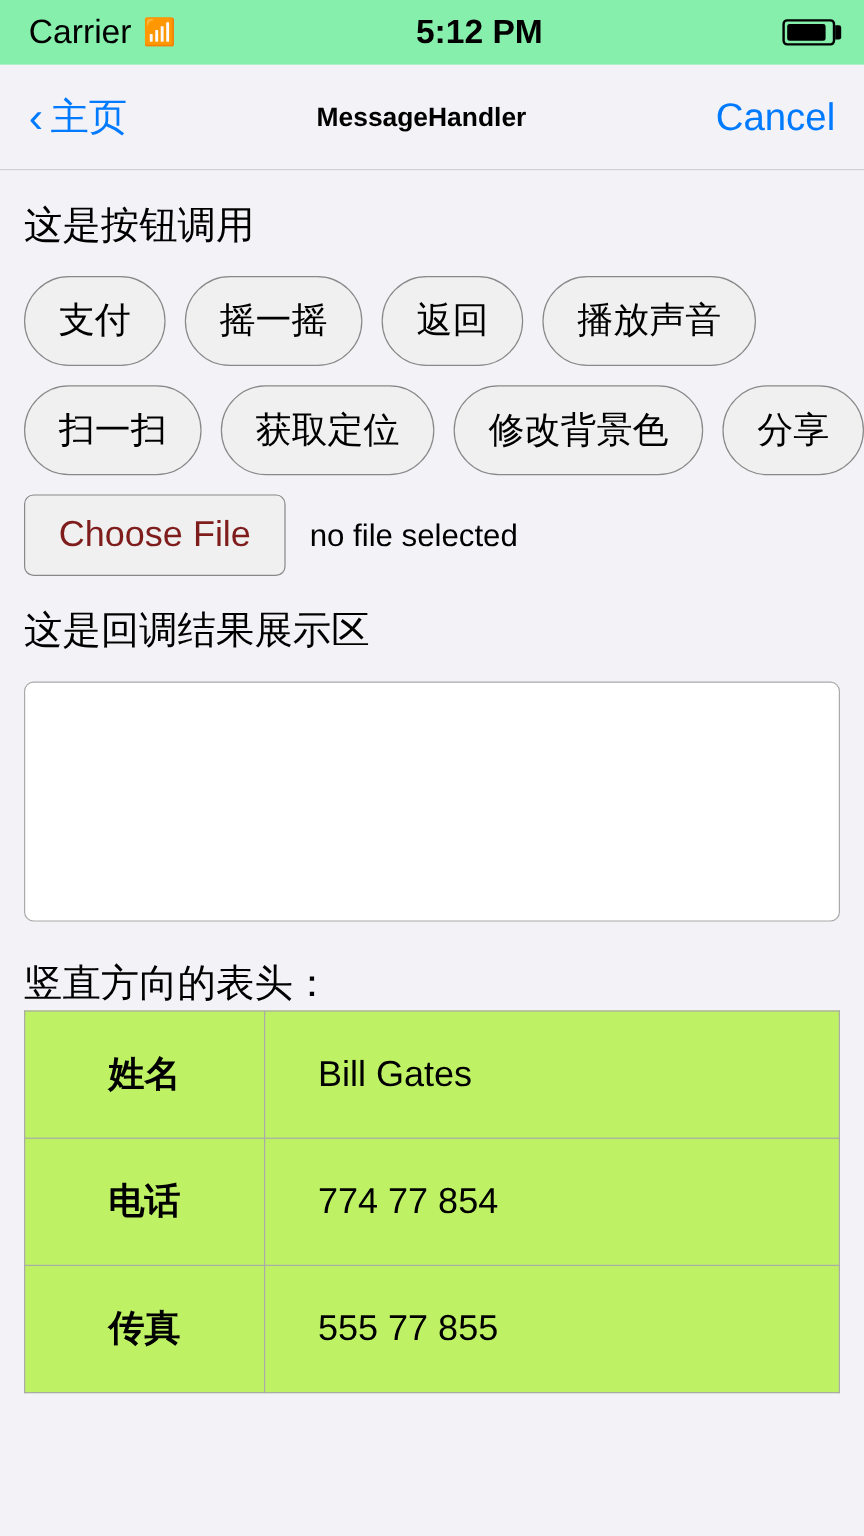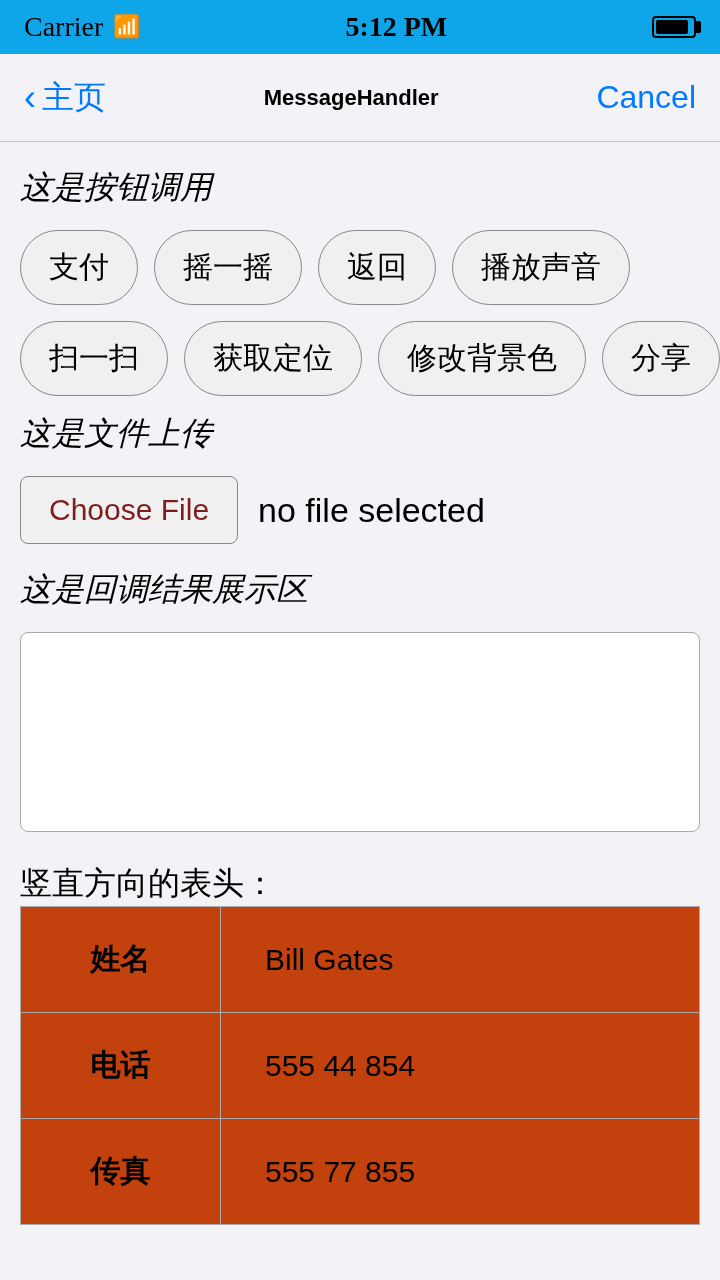--- a/index.html
+++ b/index.html
@@ -15,29 +15,28 @@
     }
     .phone-frame {
       width: 720px;
       min-height: 1280px;
       background: #f2f2f7;
       display: flex;
       flex-direction: column;
     }
     
     .status-bar {
-      background: #0ea5e9;
+      background: #86efac;
       height: 54px;
       display: flex;
       align-items: center;
       justify-content: space-between;
       padding: 0 24px;
       font-size: 28px;
       font-weight: 500;
-      font-family: Liberation Serif, serif;
     }
     .status-left { display: flex; align-items: center; gap: 10px; }
     .status-center { font-weight: 600; font-size: 28px; }
     .status-right { display: flex; align-items: center; gap: 8px; }
     .battery-icon {
       width: 44px; height: 22px;
       border: 2px solid #000;
       border-radius: 4px;
       position: relative;
       display: inline-block;
@@ -92,21 +91,20 @@
     .content {
       flex: 1;
       padding: 24px 20px;
       background: #f2f2f7;
     }
     .section-label {
       font-size: 32px;
       color: #000;
       margin-bottom: 20px;
       font-weight: 400;
-      font-style: italic;
     }
     
     .buttons-section { margin-bottom: 10px; }
     .button-row {
       display: flex;
       flex-wrap: nowrap;
       gap: 16px;
       margin-bottom: 16px;
     }
     .action-btn {
@@ -130,21 +128,21 @@
     .choose-file-btn {
       border: 1.5px solid #888;
       background: #f0f0f0;
       border-radius: 8px;
       padding: 16px 28px;
       font-size: 30px;
       color: #7f1d1d;
       cursor: pointer;
     }
     .file-status {
-      font-size: 34px;
+      font-size: 26px;
       color: #000;
       text-align: center;
     }
     
     .result-section { margin-bottom: 30px; }
     .result-box {
       border: 1.5px solid #aaa;
       background: #fff;
       border-radius: 8px;
       min-height: 200px;
@@ -155,21 +153,21 @@
     .table-section { margin-bottom: 20px; }
     .table-title {
       font-size: 32px;
       color: #000;
       margin-bottom: 0;
     }
     .data-table {
       width: 100%;
       border-collapse: collapse;
       border: 1.5px solid #aaa;
-      background: #c2410c;
+      background: #bef264;
     }
     .data-table td {
       border: 1.5px solid #aaa;
       padding: 32px 24px;
       font-size: 30px;
     }
     .data-table .row-header {
       font-weight: 700;
       width: 200px;
       color: #000;
@@ -219,21 +217,20 @@
       </div>
       <div class="button-row">
         <button class="action-btn">扫一扫</button>
         <button class="action-btn">获取定位</button>
         <button class="action-btn">修改背景色</button>
         <button class="action-btn">分享</button>
       </div>
     </div>
 
     <div class="file-section">
-      <div class="section-label">这是文件上传</div>
       <div class="file-upload-row">
         <button class="choose-file-btn">Choose File</button>
         <span class="file-status">no file selected</span>
       </div>
     </div>
 
     <div class="result-section">
       <div class="section-label">这是回调结果展示区</div>
       <div class="result-box">
         <span></span>
@@ -243,21 +240,21 @@
     <div class="table-section">
       <div class="table-title">竖直方向的表头：</div>
       <table class="data-table">
         <tbody>
           <tr>
             <td class="row-header">姓名</td>
             <td class="row-value">Bill Gates</td>
           </tr>
           <tr>
             <td class="row-header">电话</td>
-            <td class="row-value">555 44 854</td>
+            <td class="row-value">774 77 854</td>
           </tr>
           <tr>
             <td class="row-header">传真</td>
             <td class="row-value">555 77 855</td>
           </tr>
         </tbody>
       </table>
     </div>
 
   </div>

